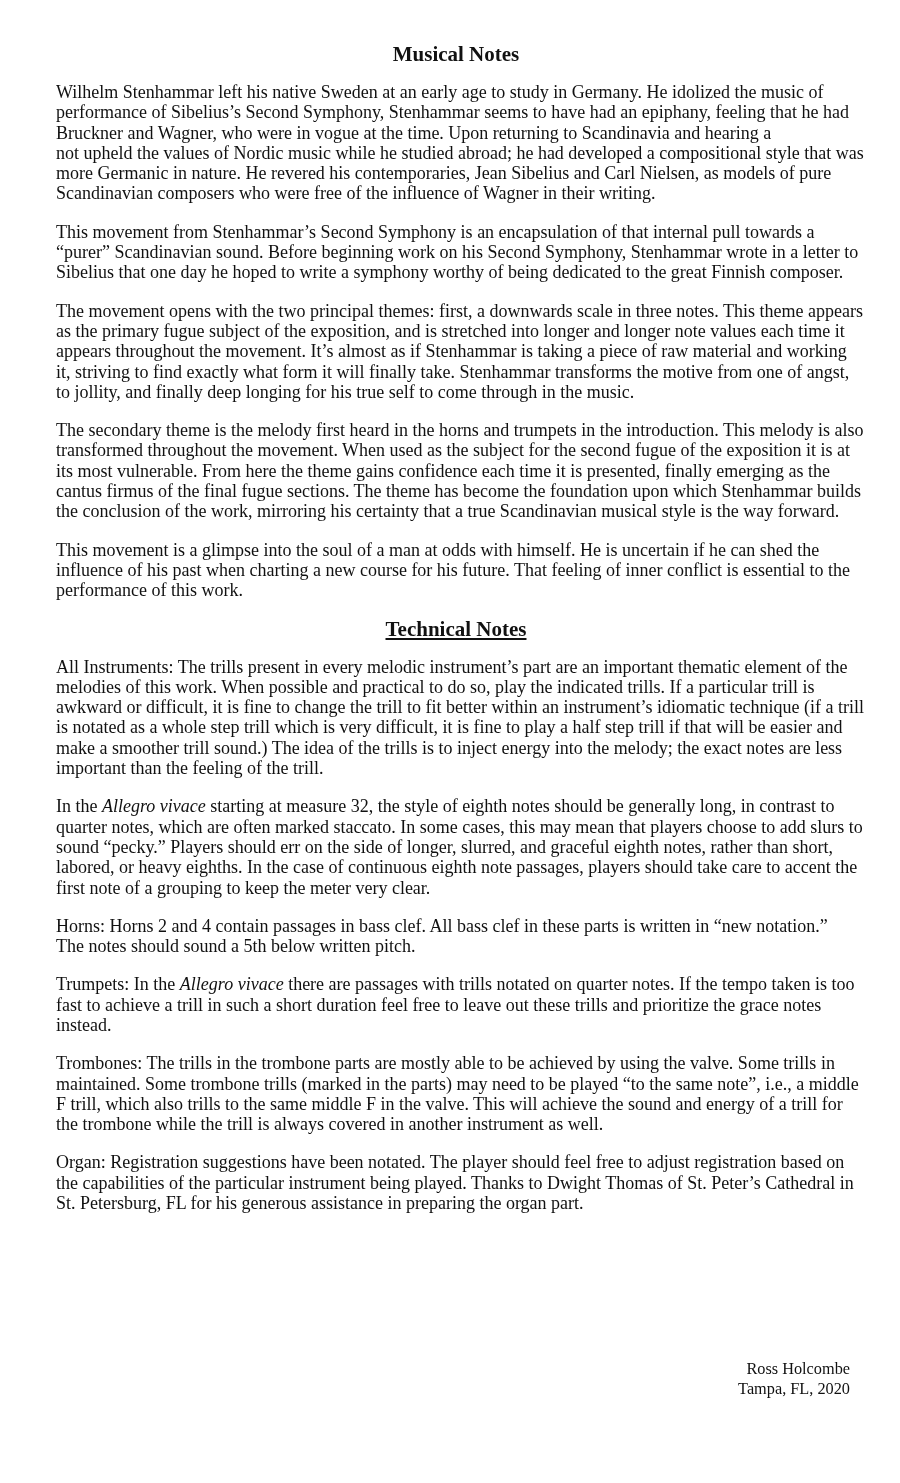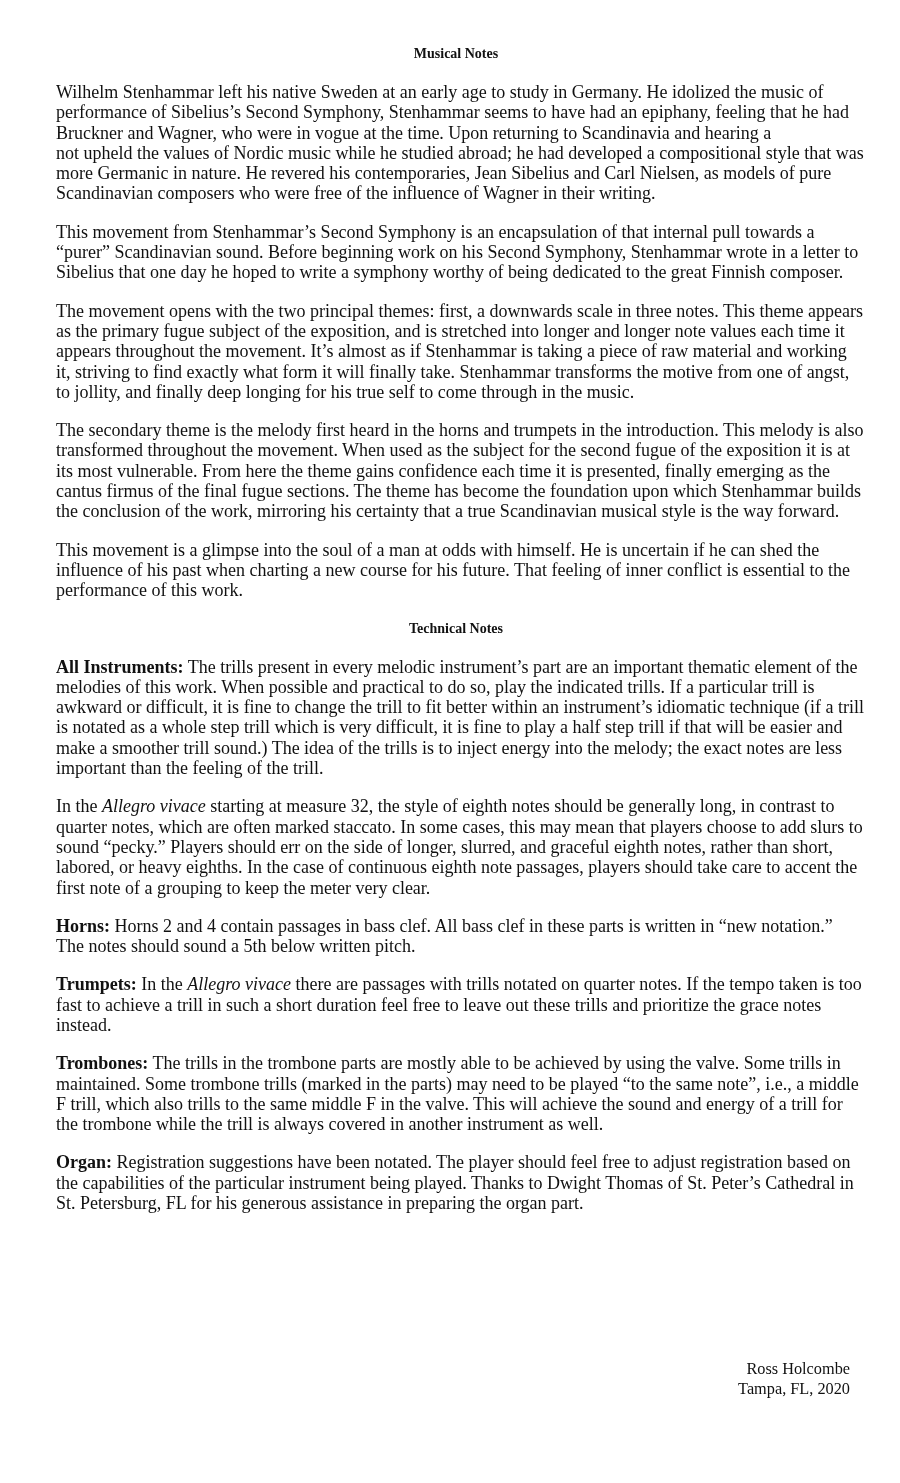--- a/index.html
+++ b/index.html
@@ -3,28 +3,28 @@
 <meta charset="utf-8">
 <style>
   html, body { margin: 0; padding: 0; background: #ffffff; }
   body {
     width: 900px; height: 1483px; position: relative; overflow: hidden;
     font-family: "Liberation Serif", "DejaVu Serif", serif;
     color: #111111;
   }
   .page { position: absolute; left: 56px; top: 44px; width: 800px; }
   .title {
-    text-align: center; font-weight: bold; font-size: 14px;
+    text-align: center; font-weight: bold; font-size: 21px;
     line-height: 20px; margin: 0 0 18px 0;
   }
   .para { margin: 8px 0 18px 0; font-size: 18px; line-height: 20.3px; }
   .line { display: block; white-space: nowrap; }
-  .lead { font-weight: bold; }
+  .lead { font-weight: normal; }
   .it { font-style: italic; }
-  .tech-title { margin-top: 4px; }
+  .tech-title { margin-top: 4px; text-decoration: underline; }
   .signature {
     position: absolute; right: 50px; top: 1359px; text-align: right;
     font-size: 16.3px; line-height: 20.3px; font-family: Liberation Serif, serif;
   }
 </style>
 </head>
 <body>
 
 <div class="page">
 

